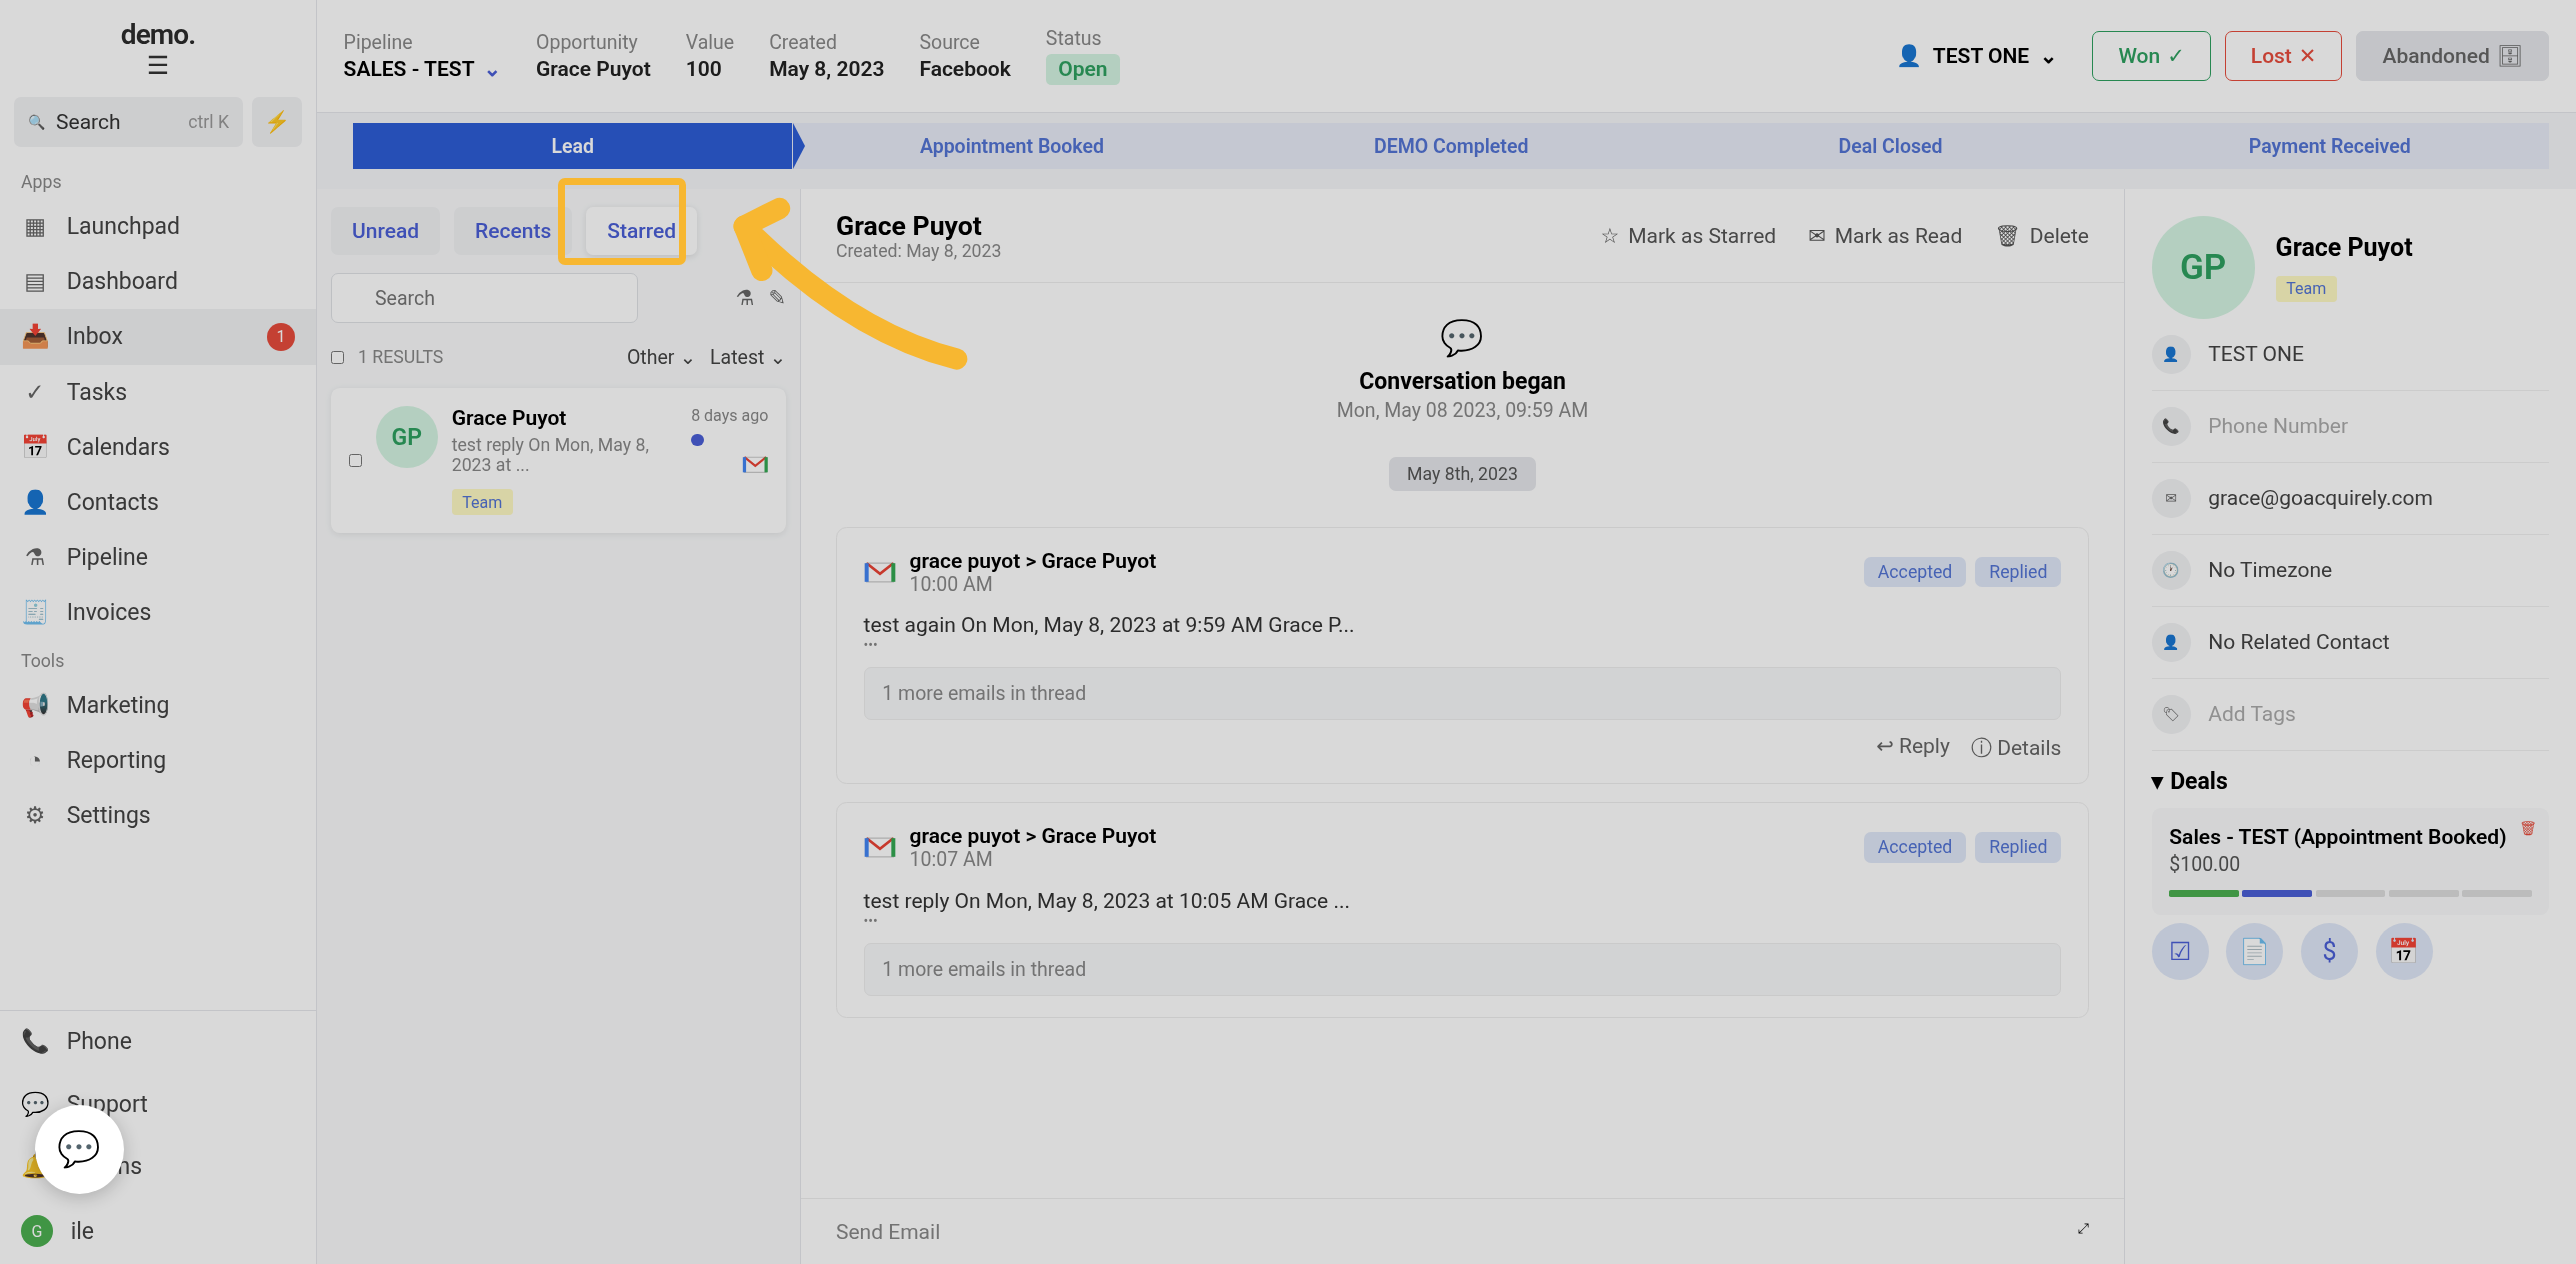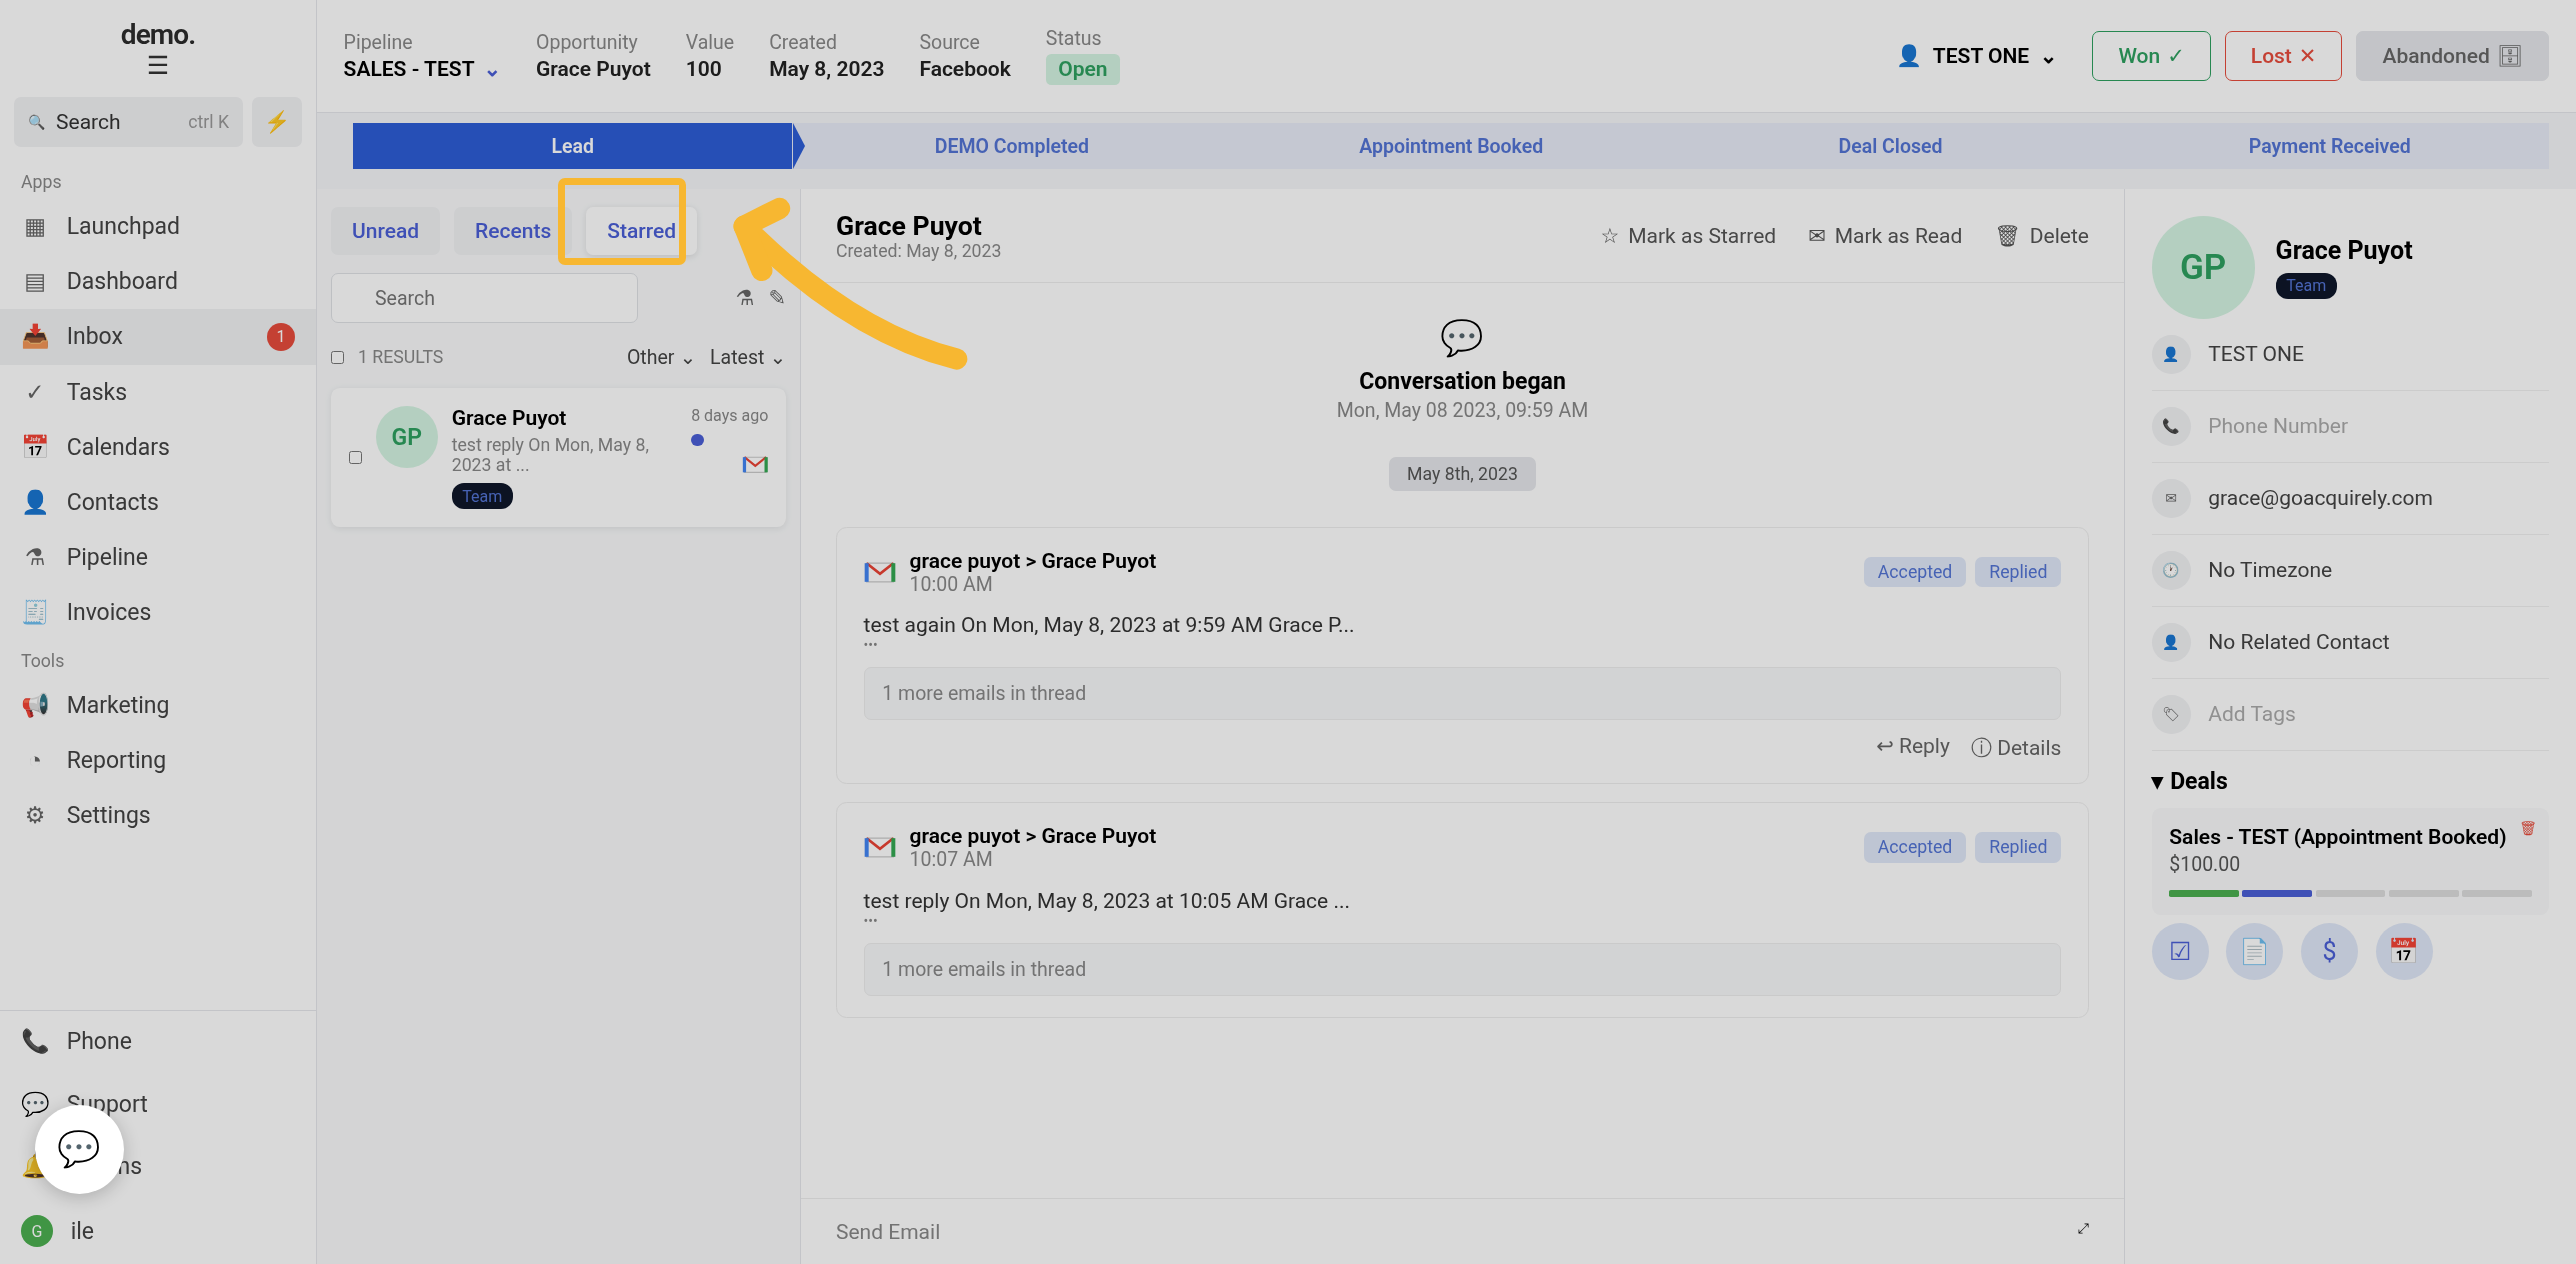--- a/index.html
+++ b/index.html
@@ -68,21 +68,21 @@
 .filter-icons { display: flex; gap: 14px; font-size: 21px; color: #666; }
 .results-row { display: flex; align-items: center; padding: 10.6px 14px; gap: 14px; }
 .results-count { font-size: 17.7px; color: #888; flex: 1; }
 .dropdown-l { font-size: 19.5px; color: #444; display: flex; align-items: flex-end; gap: 5.3px; }
 .convo-card { margin: 8.9px 14px; background: #fff; border-radius: 8.9px; box-shadow: 0 1.8px 7px rgba(0,0,0,0.08); padding: 17.7px; display: flex; gap: 14px; }
 .avatar-sm { width: 62px; height: 62px; border-radius: 50%; background: #d4f4e2; color: #2ea060; display: flex; align-items: center; justify-content: center; font-size: 23px; font-weight: 600; }
 .convo-body { flex: 1; }
 .convo-name { font-size: 21px; font-weight: 600; }
 .convo-prev { font-size: 17.7px; color: #888; margin-top: 5.3px; }
 .convo-meta { text-align: right; font-size: 16px; color: #888; }
-.team-tag { background: #0f172a; color: #5374d4; padding: 3.5px 10.6px; border-radius: 12px; font-size: 16px; display: inline-block; margin-top: 8px; }
+.team-tag { background: #fef9c3; color: #5374d4; padding: 3.5px 10.6px; border-radius: 4px; font-size: 16px; display: inline-block; margin-top: 14px; }
 .unread-dot { width: 12.4px; height: 12.4px; background: #4a5fd6; border-radius: 50%; margin-top: 8.9px; }
 .gmail-badge { display: inline-block; margin-top: 8.9px; }
 
 
 .convo-col { position: absolute; left: 801px; top: 189px; right: 452px; bottom: 0; background: #fff; display: flex; flex-direction: column; }
 .convo-header { display: flex; align-items: center; padding: 21px 35px; border-bottom: 0.9px solid #eee; }
 .convo-title { font-size: 26.6px; font-weight: 700; }
 .convo-created { font-size: 17.7px; color: #888; }
 .hdr-actions { margin-left: auto; display: flex; gap: 32px; }
 .hdr-action { display: flex; align-items: center; gap: 8.9px; font-size: 21px; color: #555; }
@@ -270,22 +270,22 @@
       </div>
     <div class="btn aban">
         <span>Abandoned</span>
         <span>🗄</span>
       </div>
   </div>
 </div>
 
 <div class="stagebar">
   <div class="stage s1">Lead</div>
+  <div class="stage other">Appointment Booked</div>
   <div class="stage other">DEMO Completed</div>
-  <div class="stage other">Appointment Booked</div>
   <div class="stage other">Deal Closed</div>
   <div class="stage other last">Payment Received</div>
 </div>
 
 <div class="inbox-col">
   <div class="tabs-row">
     <div class="tab">Unread</div>
     <div class="tab">Recents</div>
     <div class="tab active-starred">Starred</div>
   </div>

